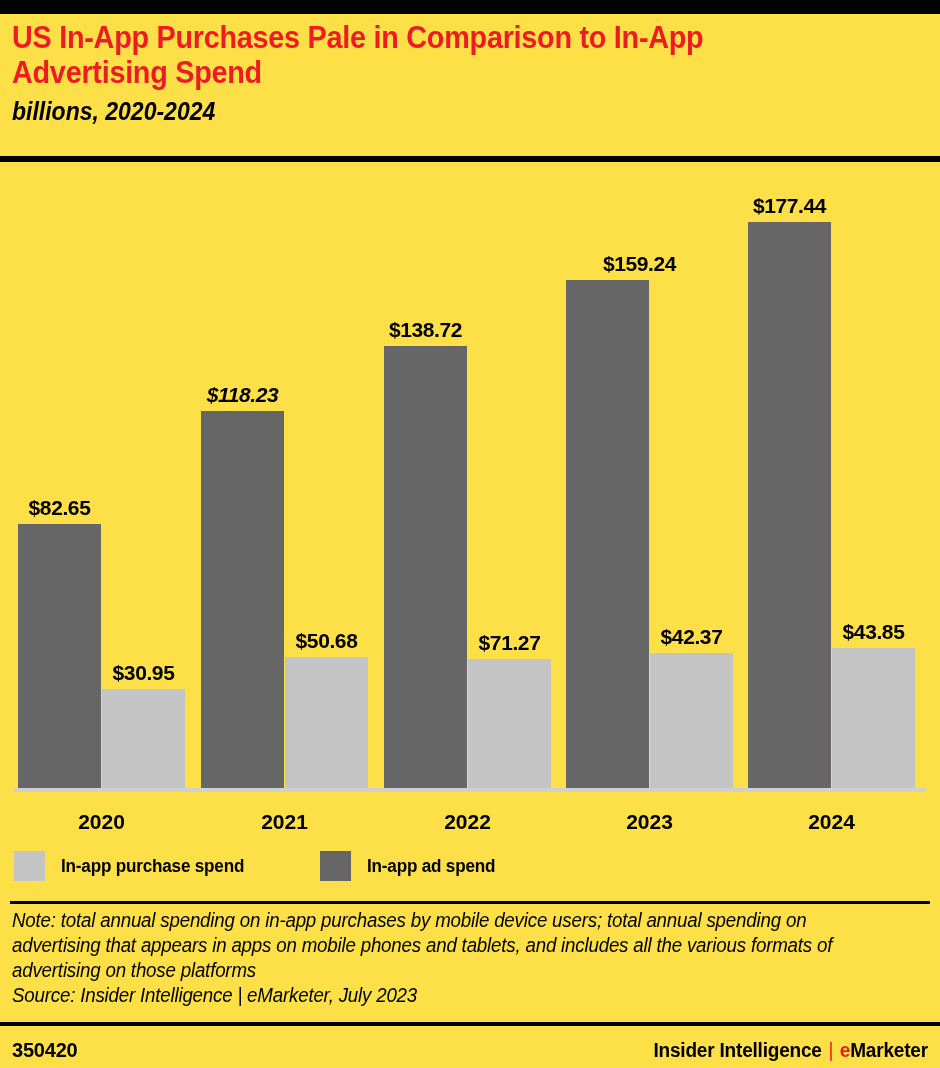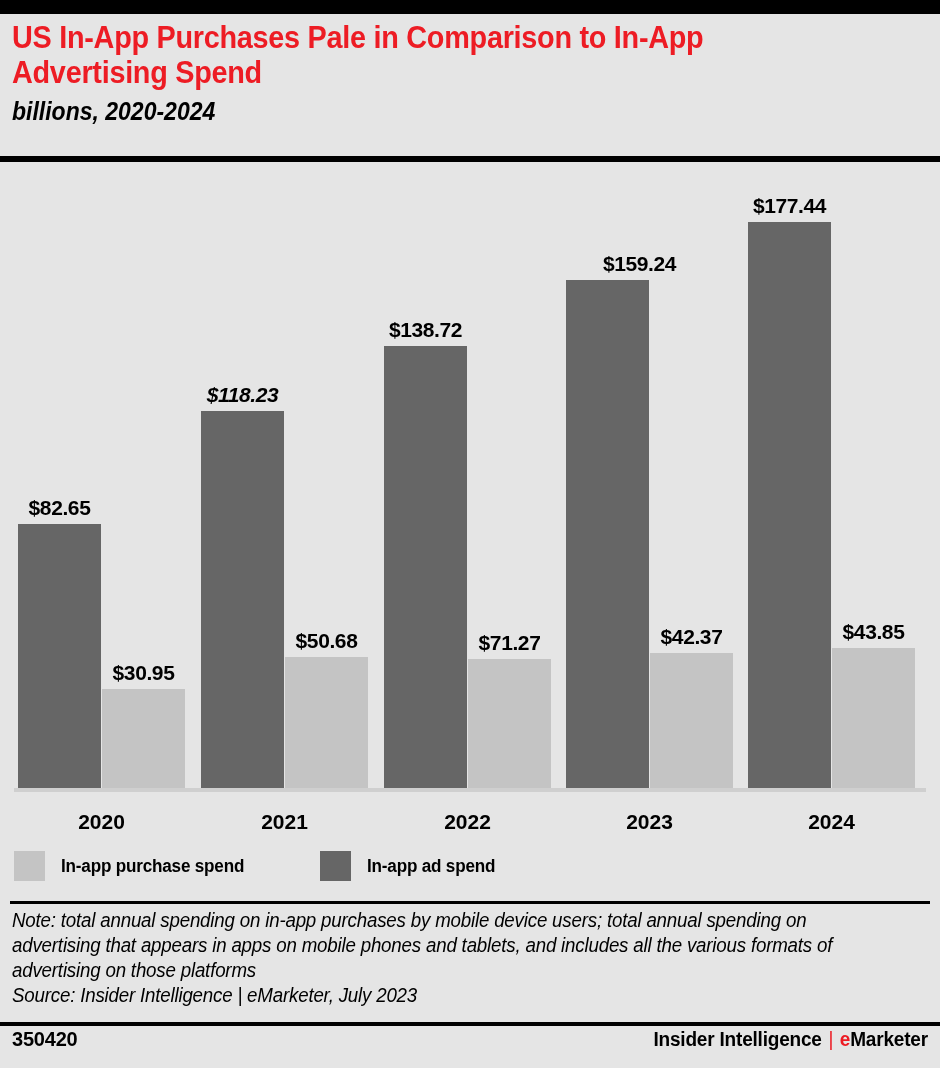--- a/index.html
+++ b/index.html
@@ -6,21 +6,21 @@
   html, body {
     width: 940px;
     height: 1068px;
     background: #ffffff;
     font-family: "Liberation Sans", sans-serif;
   }
   .sheet {
     position: relative;
     width: 940px;
     height: 1068px;
-    background: #e5e5e5;
+    background: #fde047;
     overflow: hidden;
   }
 
   
   .rule-top {
     position: absolute; left: 0; top: 0;
     width: 940px; height: 14px; background: #000000;
   }
   .rule-header-bottom {
     position: absolute; left: 0; top: 156px;
@@ -136,21 +136,21 @@
     letter-spacing: -0.2px;
     transform: scaleX(0.96);
     transform-origin: left top;
   }
 
   
   .footer {
     position: absolute;
     left: 0; top: 1028px;
     width: 940px; height: 34px;
-    display: flex; align-items: flex-start;
+    display: flex; align-items: flex-end;
     justify-content: space-between;
     padding: 0 12px;
   }
   .footer-id {
     font-family: "Liberation Sans", sans-serif;
     font-weight: bold;
     font-size: 20px;
     color: #000000;
     letter-spacing: -0.2px;
   }

